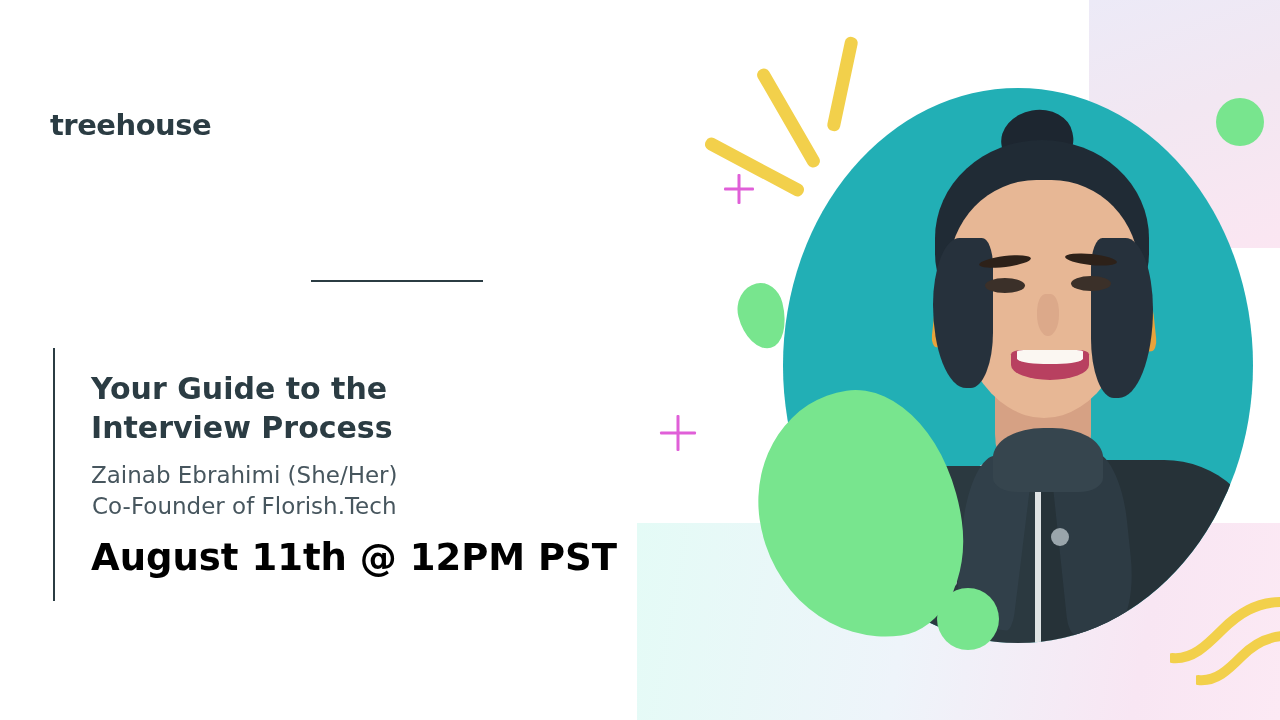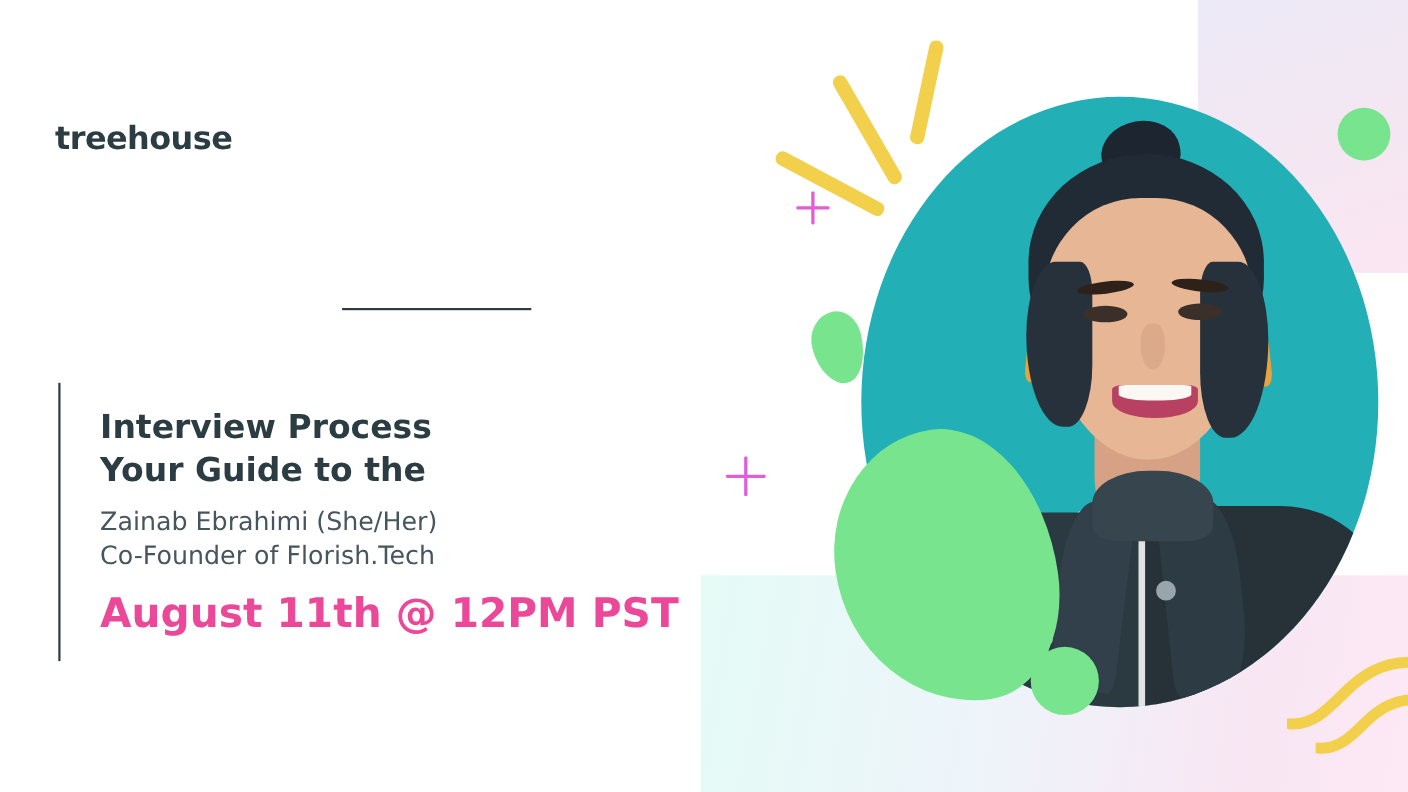--- a/index.html
+++ b/index.html
@@ -248,28 +248,29 @@
     font-weight: bold;
     line-height: 1.3;
     color: #2b3c43;
   }
   .speaker {
     position: absolute;
     left: 91px; top: 460px;
     font-size: 23px;
     line-height: 1.35;
     color: #47565e;
+    text-align: center;
   }
   .speaker div { white-space: nowrap; }
   .datetime {
     position: absolute;
     left: 91px; top: 536px;
     font-size: 37px;
     font-weight: bold;
-    color: #ec4899;
+    color: #000000;
     white-space: nowrap;
     text-align: right;
   }
 </style>
 </head>
 <body>
 
 <div id="stage">
 
   <div class="panel-topright"></div>
@@ -331,22 +332,22 @@
   <div class="plus plus-2"></div>
 
   <div class="brand">treehouse</div>
 
 
   <div class="series-rule"></div>
 
   <div class="v-rule"></div>
 
   <div class="talk-title">
+    <div>Your Guide to the</div>
     <div>Interview Process</div>
-    <div>Your Guide to the</div>
   </div>
 
   <div class="speaker">
     <div>Zainab Ebrahimi (She/Her)</div>
     <div>Co-Founder of Florish.Tech</div>
   </div>
 
   <div class="datetime">August 11th @ 12PM PST</div>
 
 </div>

